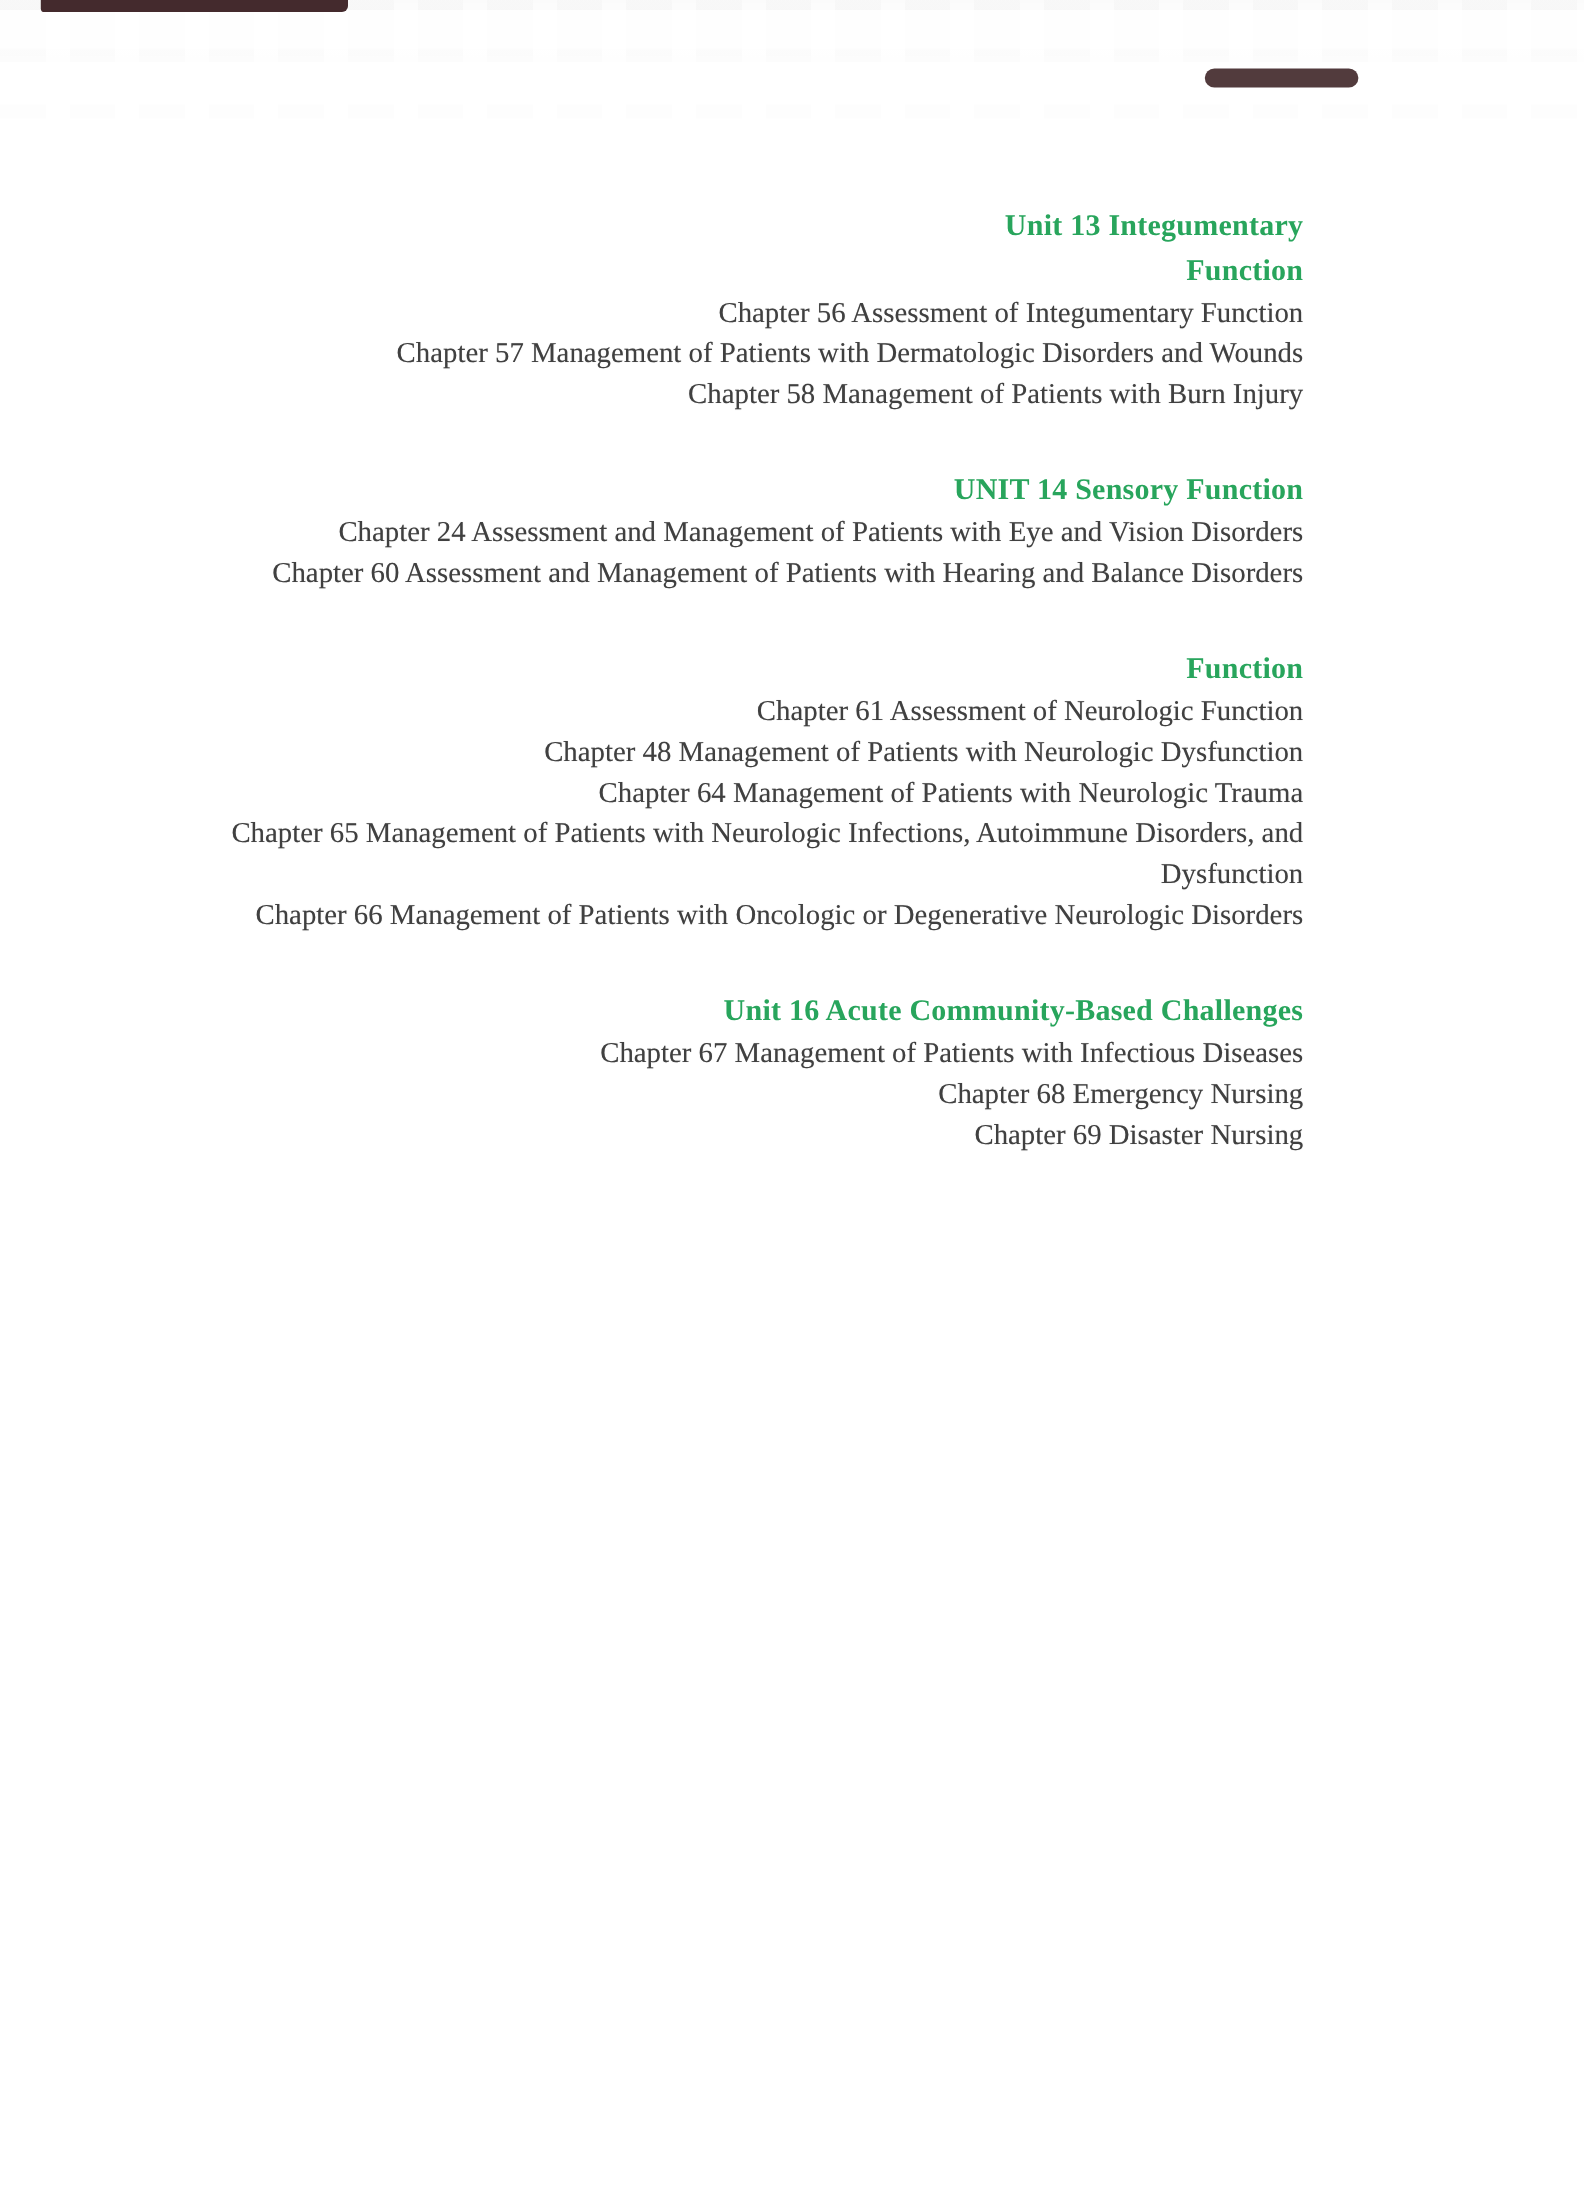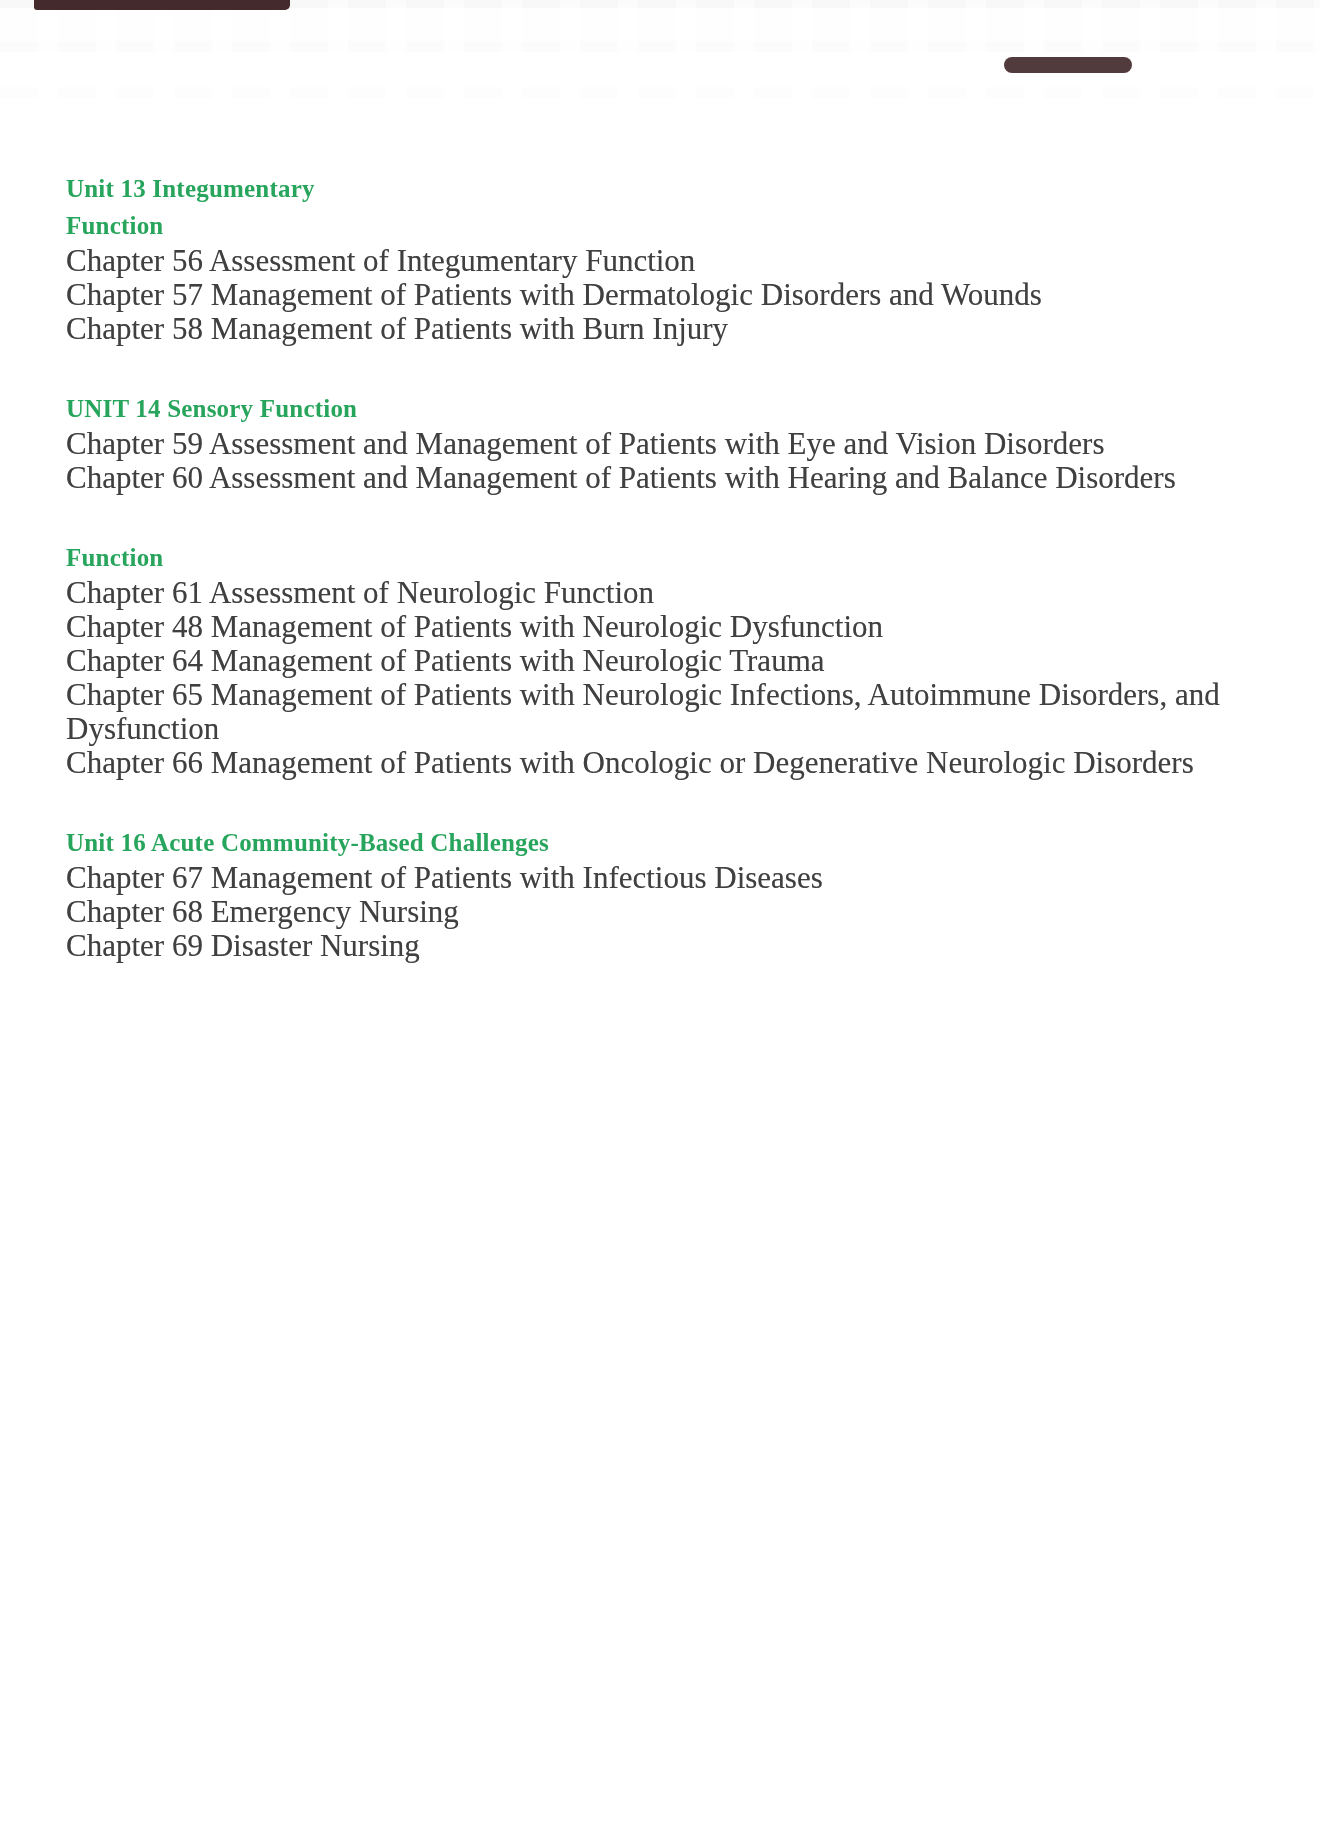--- a/index.html
+++ b/index.html
@@ -58,32 +58,32 @@
     border-radius: 8px;
     opacity: 0.85;
     filter: blur(0.5px);
   }
   .toc {
     position: absolute;
     left: 66px;
     top: 170px;
     width: 1020px;
   }
-  .section { margin-bottom: 44px; }
+  .section { margin-bottom: 44px; text-align: right; }
   .unit-title {
     color: var(--heading-color);
     font-weight: bold;
     font-size: 25px;
     line-height: 37px;
     white-space: nowrap;
     letter-spacing: 0.2px;
   }
   .chapter-line {
     color: var(--body-color);
-    font-size: 31px;
+    font-size: 24px;
     line-height: 34px;
     white-space: nowrap;
     text-shadow: 0 0 0.6px rgba(70,70,70,0.45);
   }
 </style>
 </head>
 <body>
 
 <div class="page">
   <div class="top-texture"></div>
@@ -92,21 +92,21 @@
   <main class="toc">
       <section class="section">
         <div class="unit-title">Unit 13 Integumentary</div>
         <div class="unit-title">Function</div>
         <div class="chapter-line">Chapter 56 Assessment of Integumentary Function</div>
         <div class="chapter-line">Chapter 57 Management of Patients with Dermatologic Disorders and Wounds</div>
         <div class="chapter-line">Chapter 58 Management of Patients with Burn Injury</div>
       </section>
       <section class="section">
         <div class="unit-title">UNIT 14 Sensory Function</div>
-        <div class="chapter-line">Chapter 59 Assessment and Management of Patients with Eye and Vision Disorders</div>
+        <div class="chapter-line">Chapter 24 Assessment and Management of Patients with Eye and Vision Disorders</div>
         <div class="chapter-line">Chapter 60 Assessment and Management of Patients with Hearing and Balance Disorders</div>
       </section>
       <section class="section">
         <div class="unit-title">Function</div>
         <div class="chapter-line">Chapter 61 Assessment of Neurologic Function</div>
         <div class="chapter-line">Chapter 48 Management of Patients with Neurologic Dysfunction</div>
         <div class="chapter-line">Chapter 64 Management of Patients with Neurologic Trauma</div>
         <div class="chapter-line">Chapter 65 Management of Patients with Neurologic Infections, Autoimmune Disorders, and</div>
         <div class="chapter-line">Dysfunction</div>
         <div class="chapter-line">Chapter 66 Management of Patients with Oncologic or Degenerative Neurologic Disorders</div>

